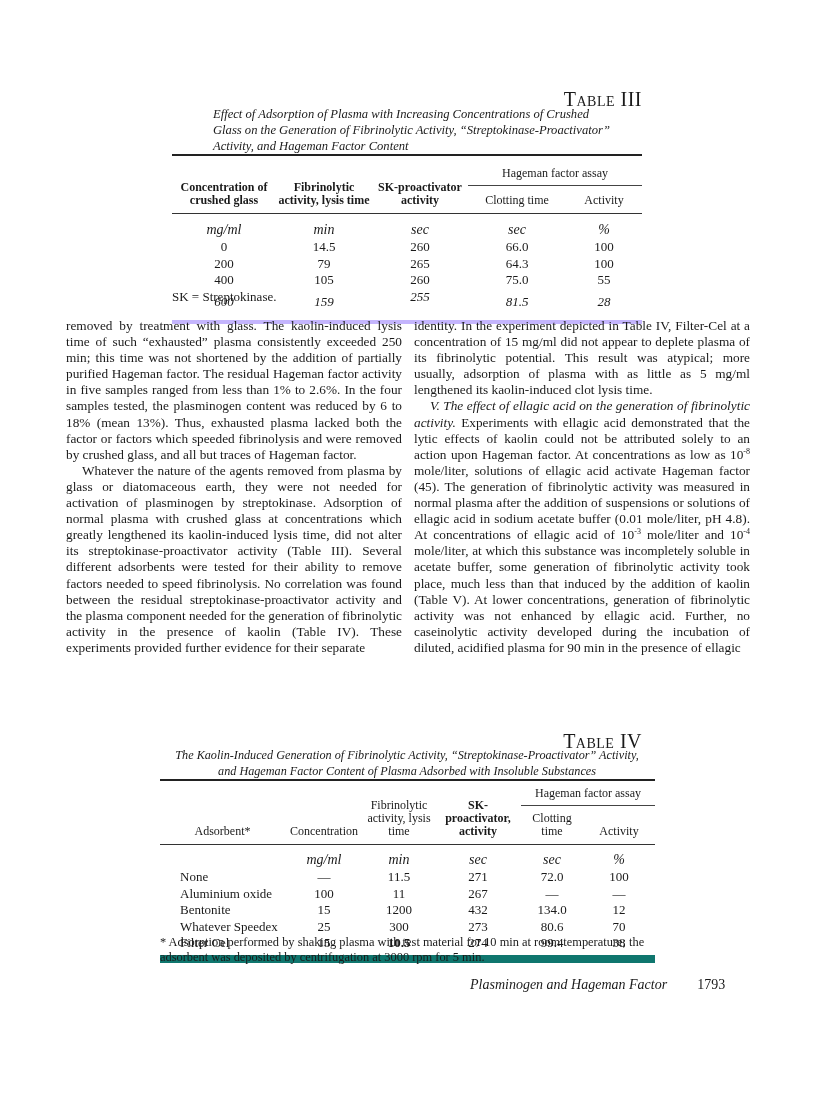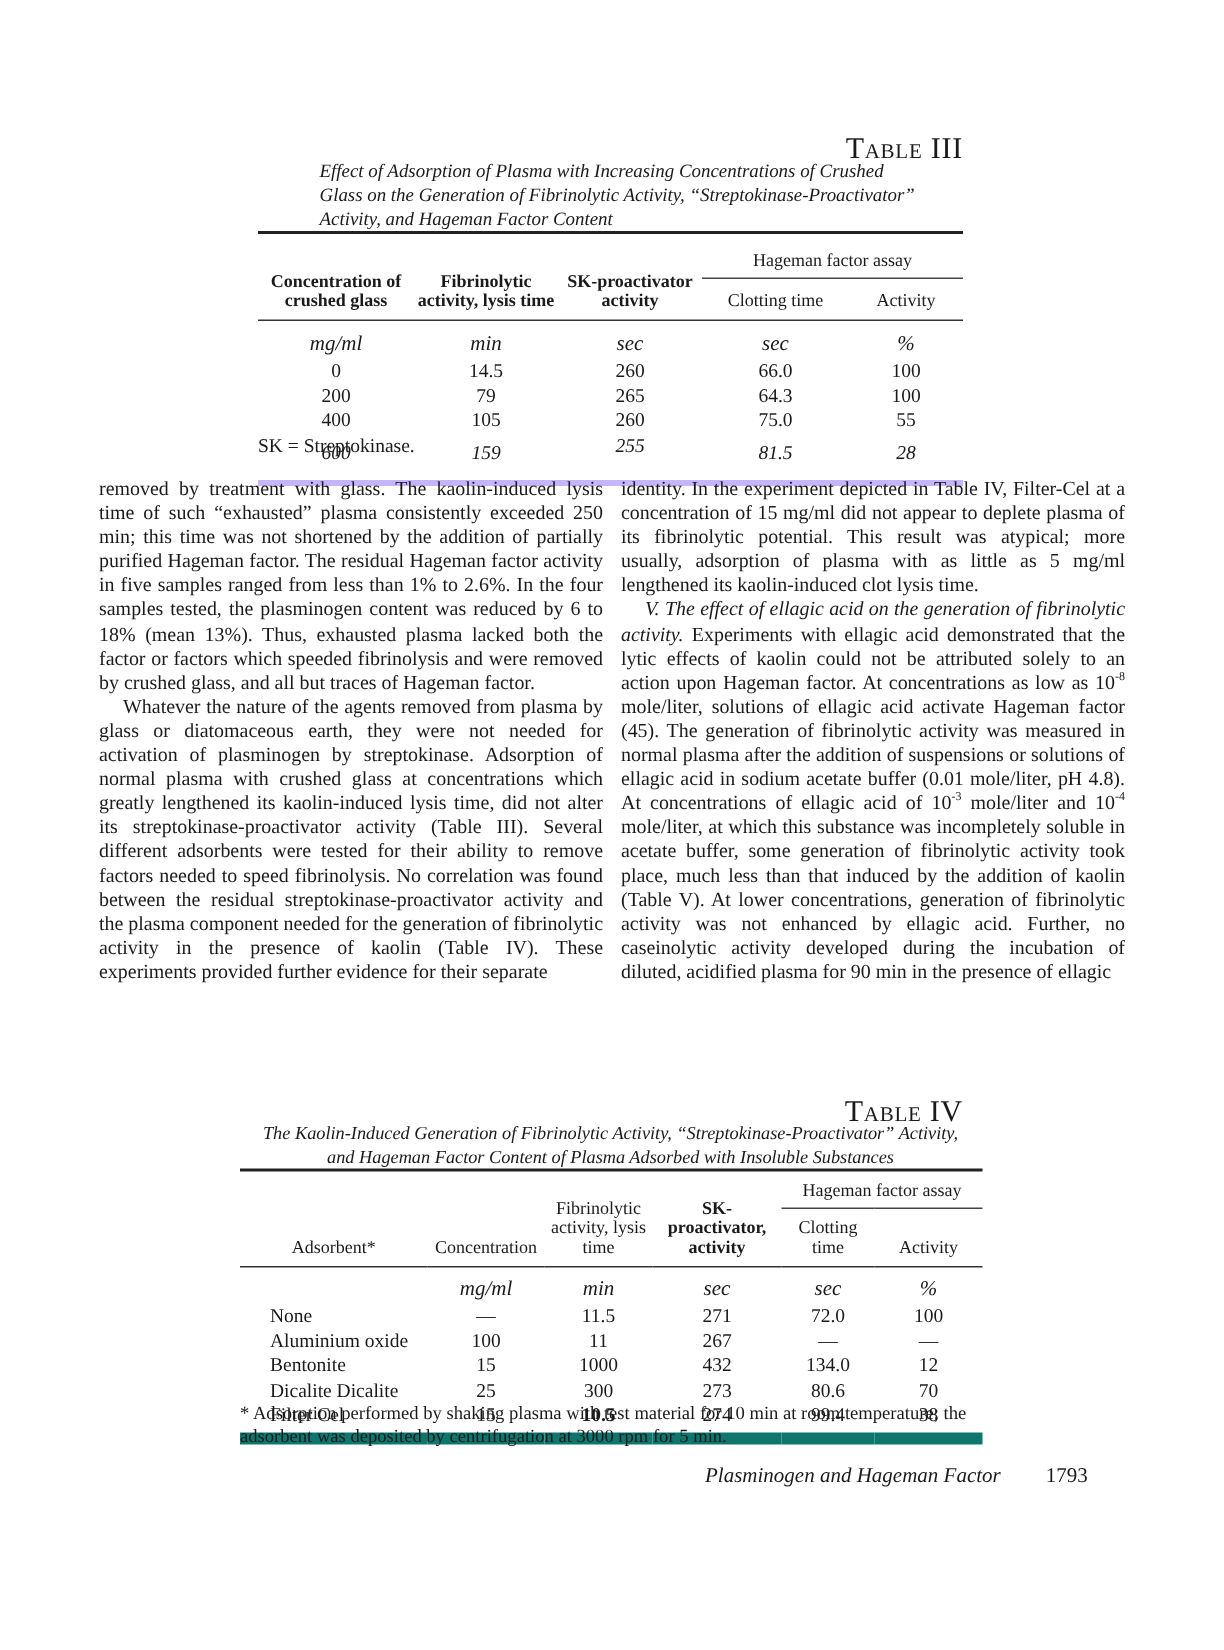--- a/index.html
+++ b/index.html
@@ -150,27 +150,27 @@
       <td class="cell" style="text-align:left; padding-left:20px;">Aluminium oxide</td>
       <td class="cell">100</td>
       <td class="cell">11</td>
       <td class="cell">267</td>
       <td class="cell">—</td>
       <td class="cell">—</td>
     </tr>
     <tr>
       <td class="cell" style="text-align:left; padding-left:20px;">Bentonite</td>
       <td class="cell">15</td>
-      <td class="cell">1000</td>
+      <td class="cell">1200</td>
       <td class="cell">432</td>
       <td class="cell">134.0</td>
       <td class="cell">12</td>
     </tr>
     <tr>
-      <td class="cell" style="text-align:left; padding-left:20px;">Dicalite Dicalite</td>
+      <td class="cell" style="text-align:left; padding-left:20px;">Whatever Speedex</td>
       <td class="cell">25</td>
       <td class="cell">300</td>
       <td class="cell">273</td>
       <td class="cell">80.6</td>
       <td class="cell">70</td>
     </tr>
     <tr style="border-bottom:8px solid #0f766e;">
       <td class="cell" style="text-align:left; padding-left:20px; padding-bottom:4px;">Filter Cel</td>
       <td class="cell" style="padding-bottom:4px;">15</td>
       <td class="cell" style="padding-bottom:4px;font-weight:bold;">10.5</td>

